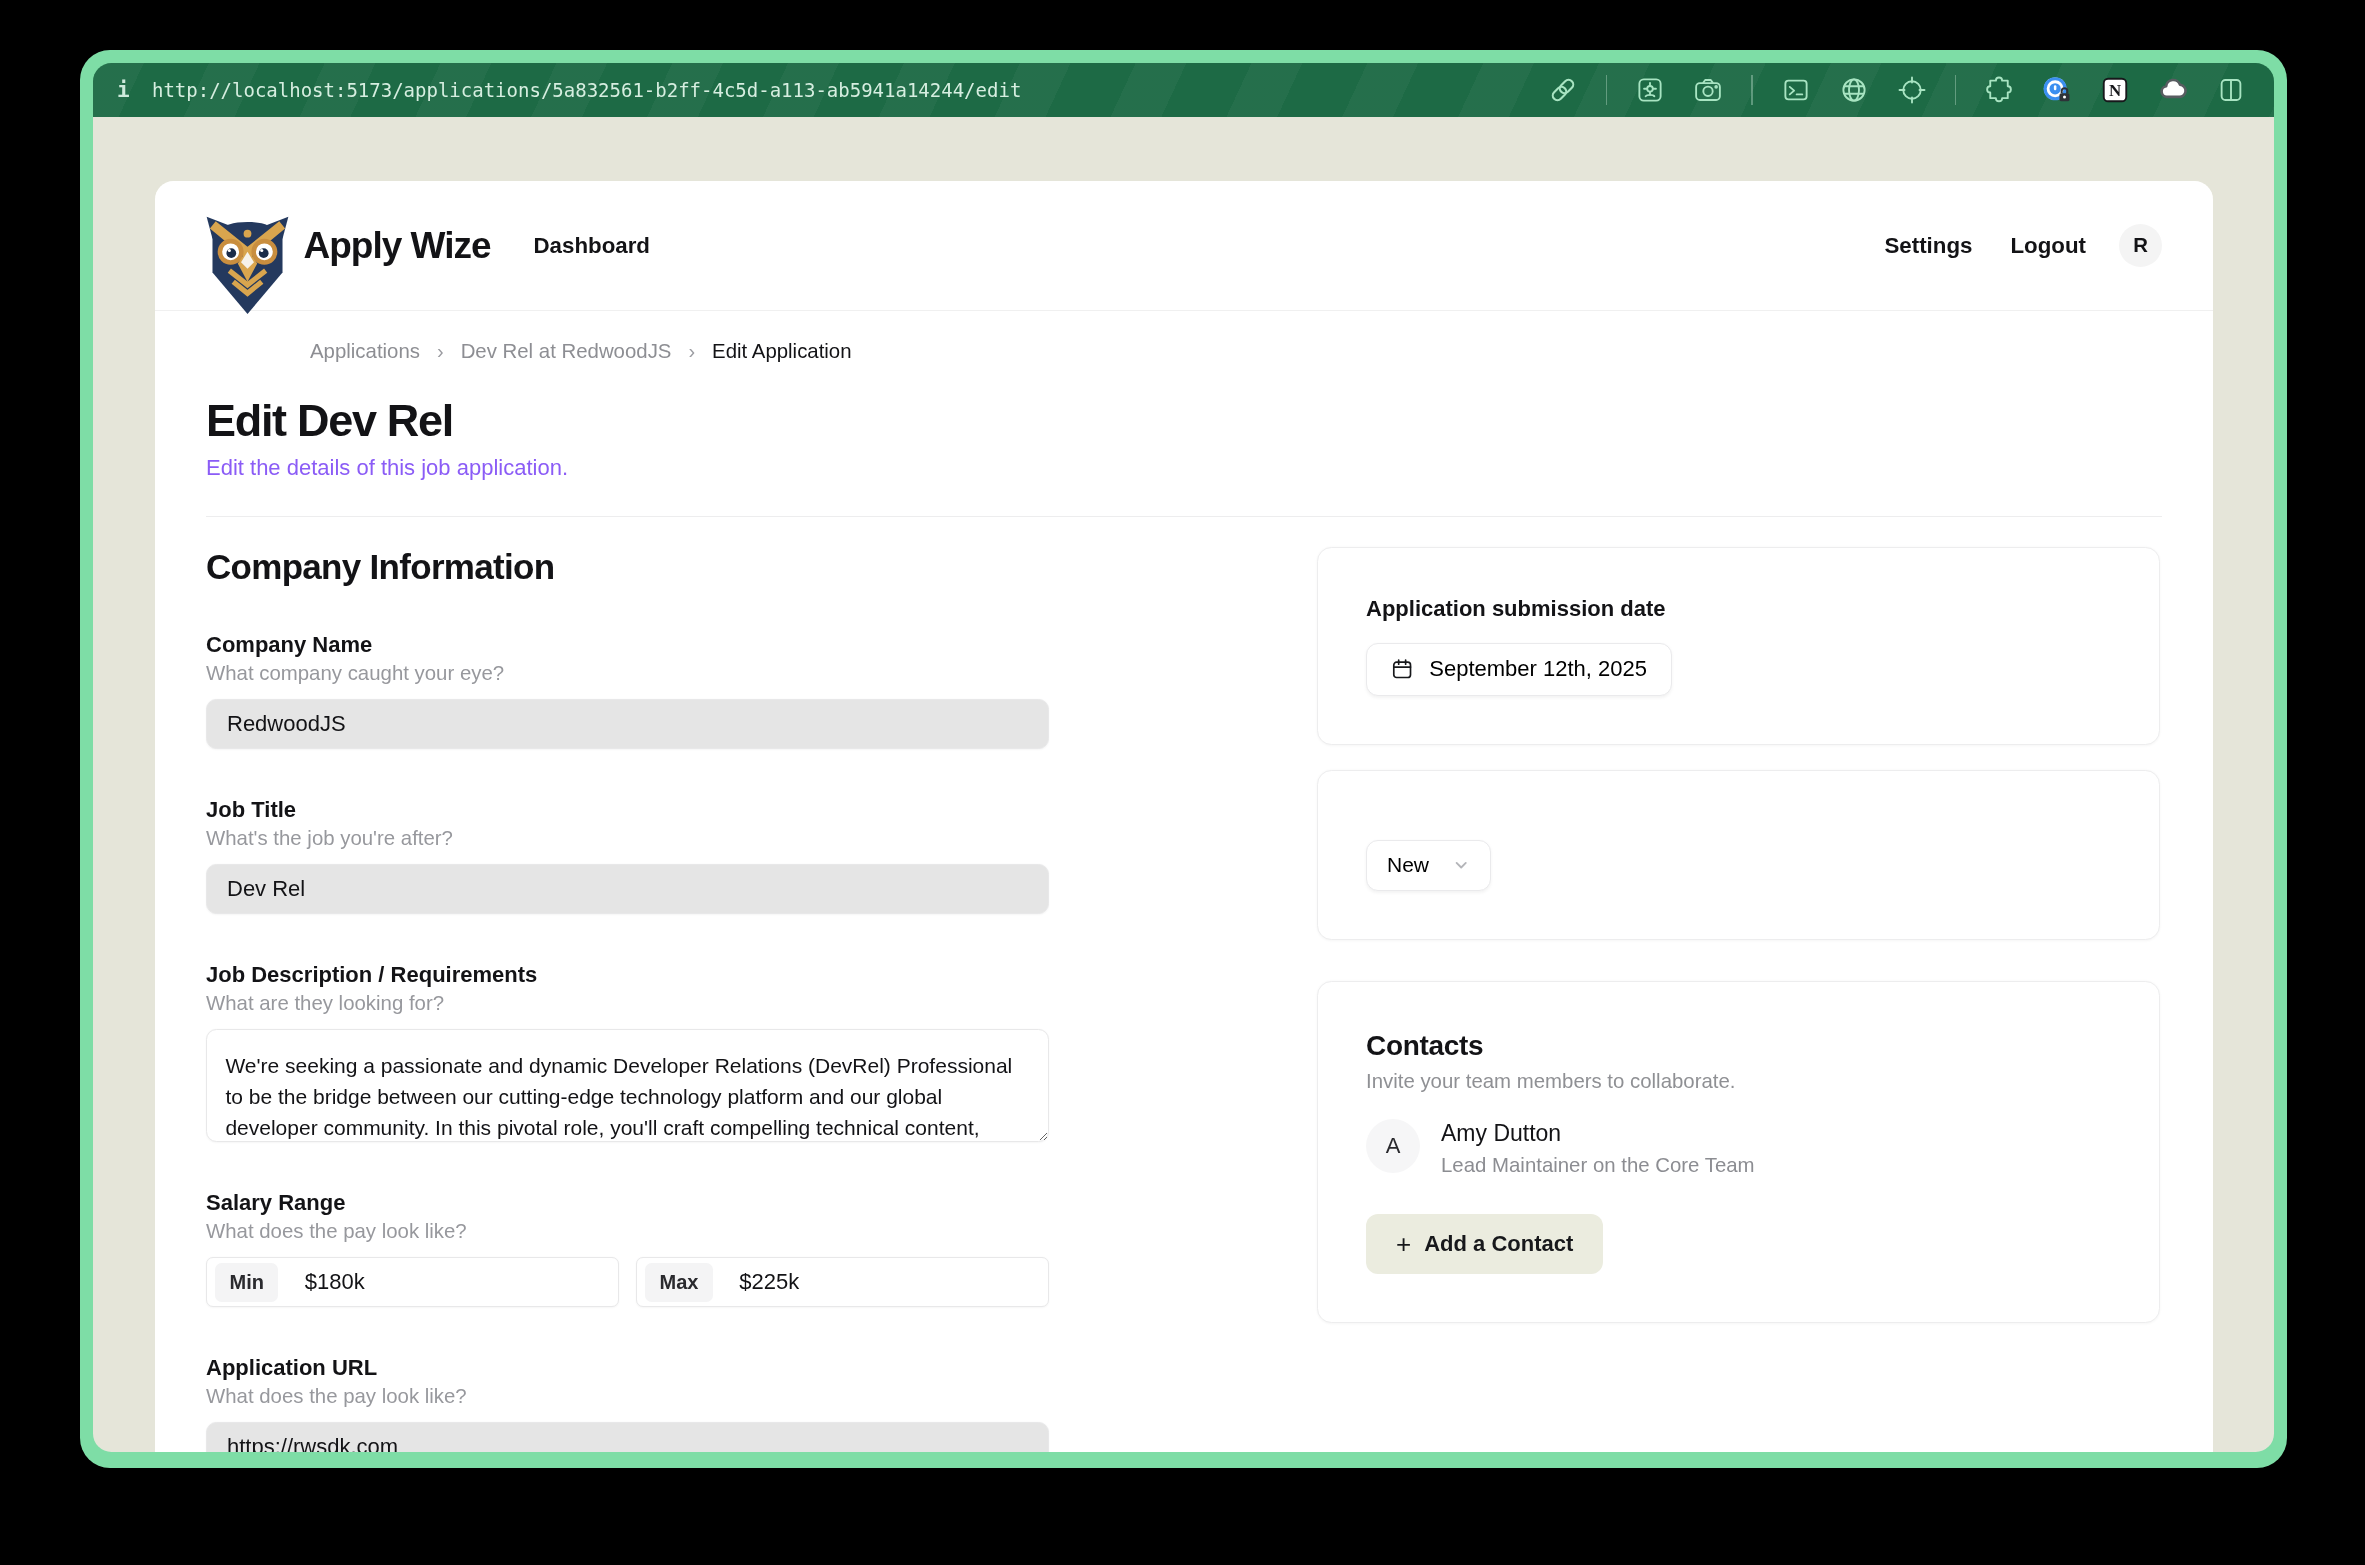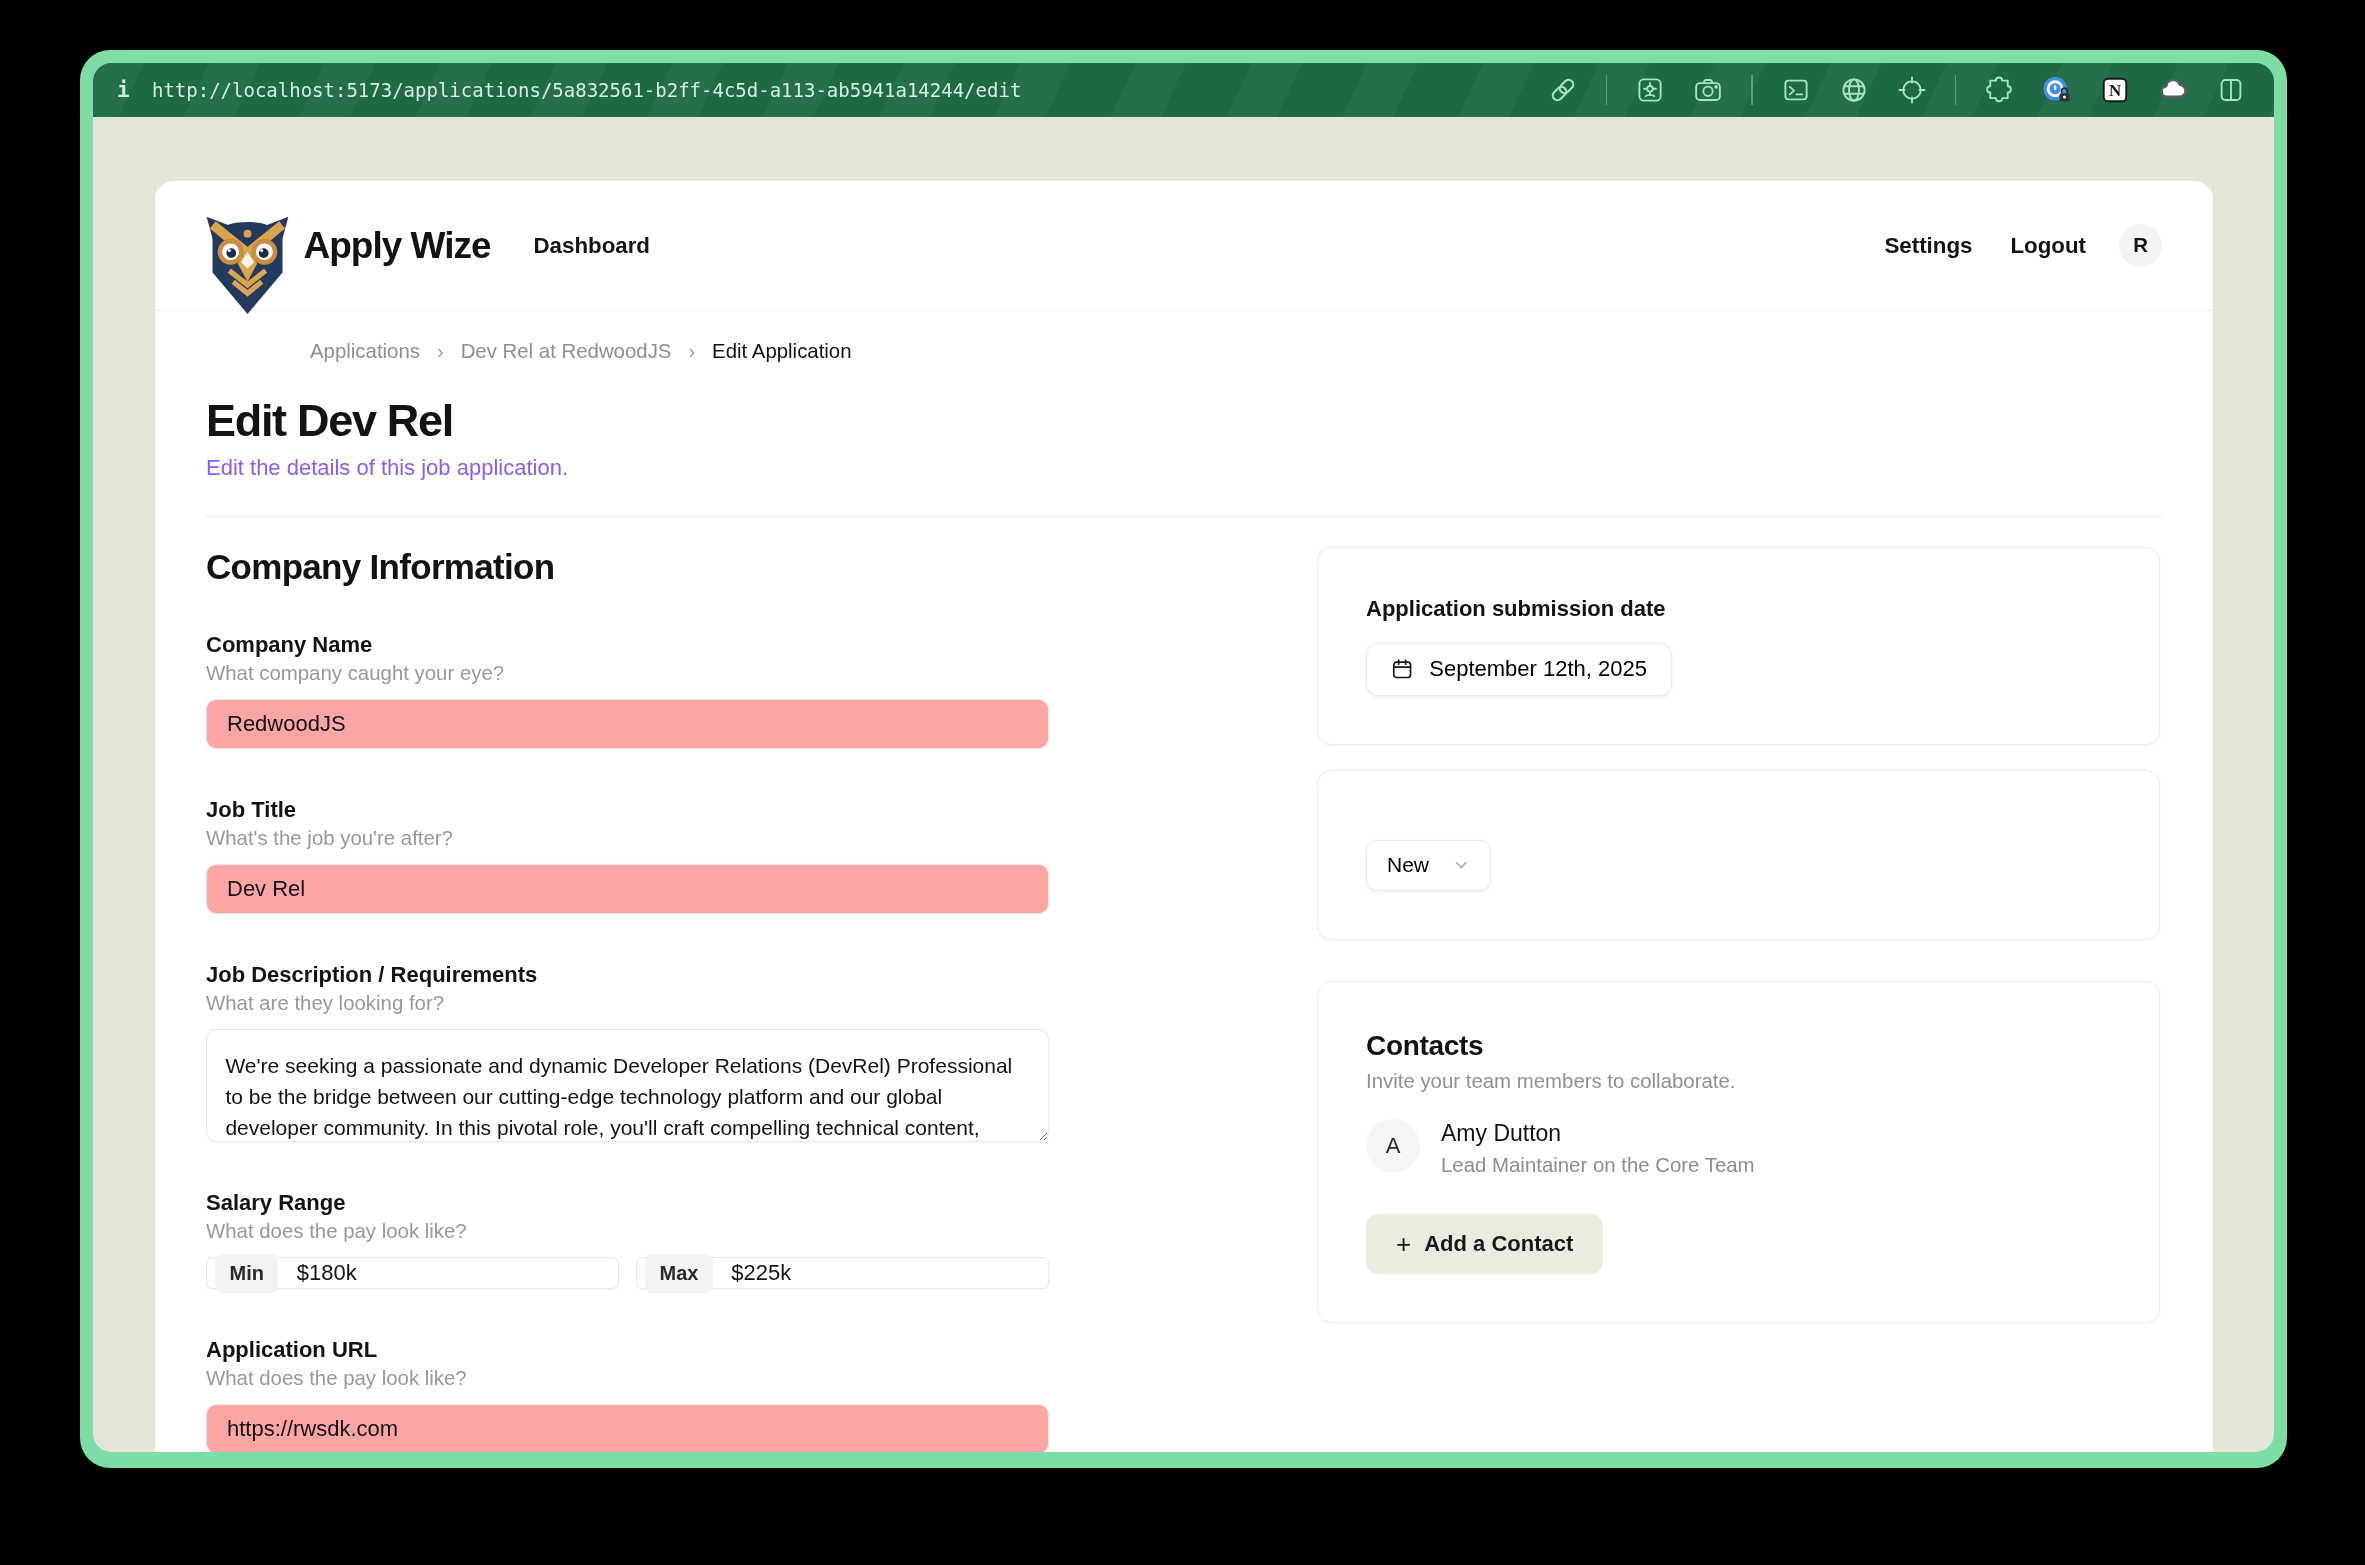--- a/index.html
+++ b/index.html
@@ -59,28 +59,28 @@
   .content{display:flex;align-items:flex-start;padding:30px 51px 0;}
   .form-col{width:843px;flex:0 0 auto;}
   .side-col{width:843px;flex:0 0 auto;margin-left:268px;}
 
   .section-title{font-size:35px;font-weight:800;letter-spacing:-0.7px;line-height:39px;margin:0 0 47px;}
   .field{margin-bottom:49px;}
   .f-label{font-size:22px;font-weight:700;line-height:24px;}
   .f-hint{font-size:20.4px;color:#97989d;line-height:22.3px;margin-top:5.3px;}
   .text-input{display:block;width:100%;height:50px;margin-top:14.5px;border:1.3px solid #e8e8e9;
       border-radius:10.5px;padding:0 20px;font-size:22px;font-family:"Liberation Sans",sans-serif;
-      color:#131316;background:#fca5a5;box-shadow:0 0.7px 2px rgba(0,0,0,0.04);outline:none;}
+      color:#131316;background:#e5e5e5;box-shadow:0 0.7px 2px rgba(0,0,0,0.04);outline:none;}
   .textarea{display:block;width:100%;height:113px;margin-top:14.5px;border:1.3px solid #e8e8e9;
       border-radius:10.5px;padding:20px 18.4px;font-size:21px;line-height:31px;
       font-family:"Liberation Sans",sans-serif;color:#131316;background:#fff;
       box-shadow:0 0.7px 2px rgba(0,0,0,0.04);outline:none;resize:vertical;overflow:hidden;}
   .salary-row{display:flex;gap:17px;margin-top:14.5px;}
-  .salary-box{flex:1;height:32px;border:1.3px solid #e8e8e9;border-radius:7px;background:#fff;
-      display:flex;align-items:center;padding:0 8px;box-shadow:0 0.7px 2px rgba(0,0,0,0.04);}
+  .salary-box{flex:1;height:50px;border:1.3px solid #e8e8e9;border-radius:7px;background:#fff;
+      display:flex;align-items:center;padding:0 8px;box-shadow:0 0.7px 2px rgba(0,0,0,0.04);gap:8px;}
   .salary-badge{background:#f4f4f5;border-radius:6.6px;padding:8px 14.5px;font-size:20px;font-weight:600;color:#2a2a2e;}
   .salary-value{font-size:22px;margin-left:18.4px;}
 
   
   .card{border:1.3px solid #ededee;border-radius:14.5px;background:#fff;
       box-shadow:0 0.7px 2.6px rgba(0,0,0,0.04);padding:48px;}
   .card+.card{margin-top:0;}
   .card-date{margin-bottom:25px;}
   .card-status{margin-bottom:41px;}
   .card-label{font-size:22px;font-weight:700;}

